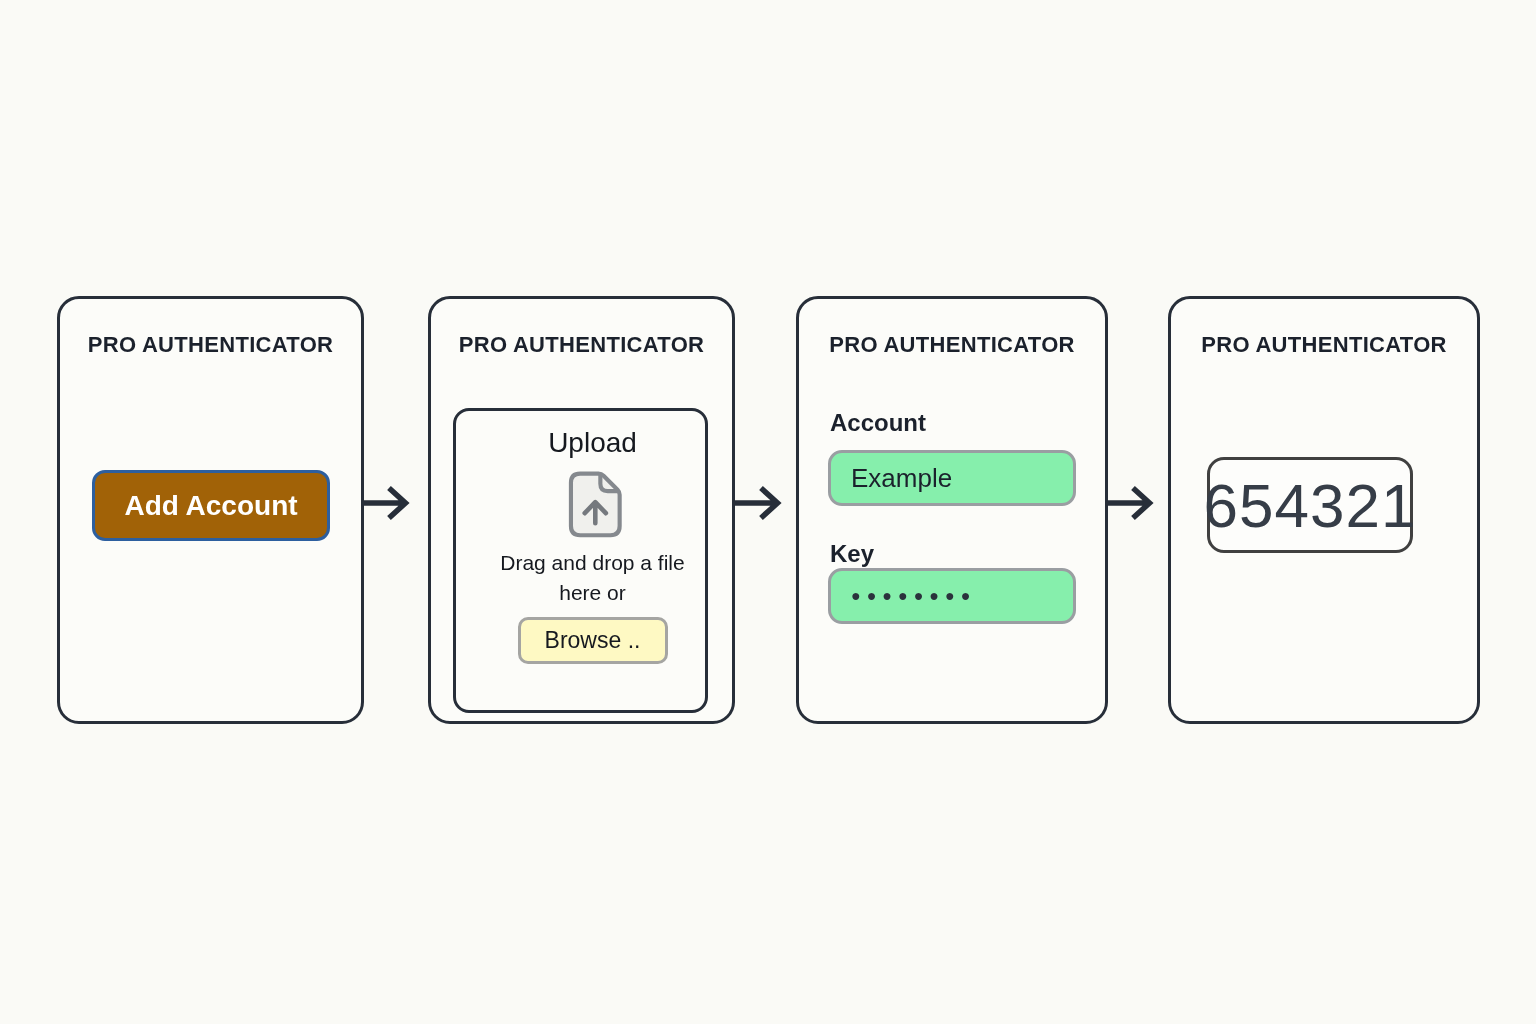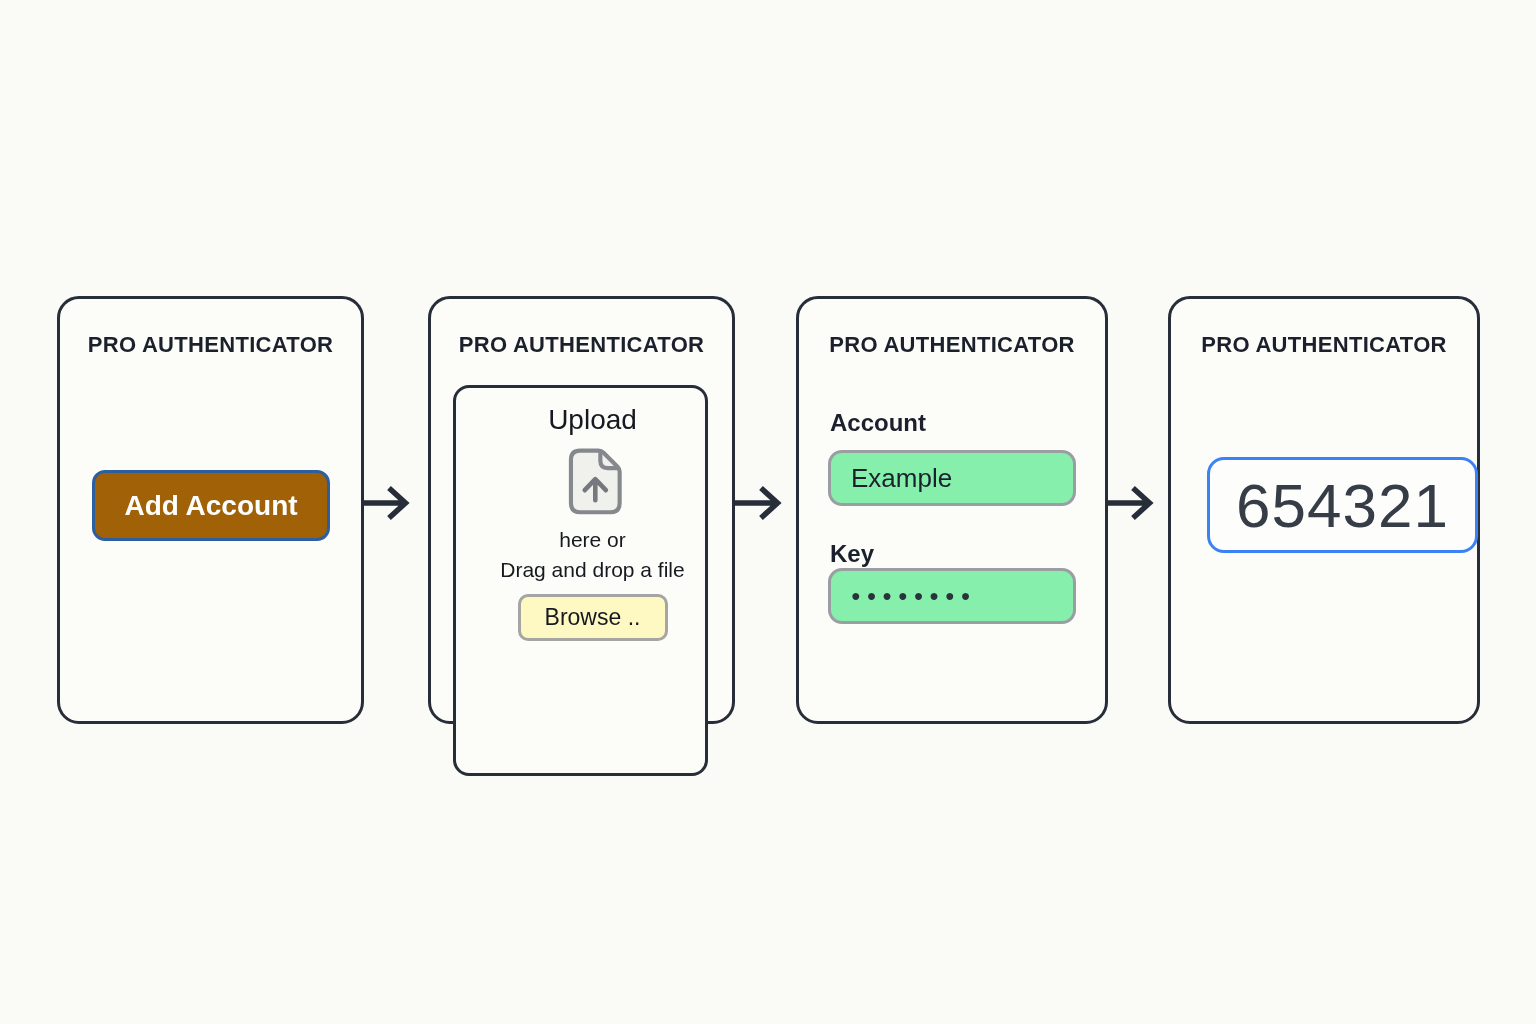--- a/index.html
+++ b/index.html
@@ -28,21 +28,21 @@
   .arrow-3{left:1106px;}
   
   .add-account-btn{
     position:absolute;left:32px;top:171px;width:238px;height:71px;
     background:#a16207;border:3px solid #2d5f9f;border-radius:13px;
     color:#ffffff;font-size:28px;font-weight:700;font-family:inherit;
     cursor:pointer;box-sizing:border-box;
   }
   
   .upload-box{
-    position:absolute;left:22px;top:86px;width:255px;height:391px;
+    position:absolute;left:22px;top:109px;width:255px;height:305px;
     box-sizing:border-box;border:3px solid #272e39;border-radius:16px;
     text-align:center;background:#fcfcf9;cursor:pointer;padding-left:24px;
   }
   .upload-title{margin-top:16px;font-size:28px;font-weight:500;color:#16191f;}
   .file-icon{width:68px;height:70px;margin-top:10px;}
   .drop-text{margin-top:5px;font-size:21px;font-weight:500;color:#16191f;line-height:30px;}
   .browse-btn{
     margin-top:9px;width:150px;height:47px;
     background:#fef9c3;border:3px solid #a5a5a2;border-radius:10px;
     font-size:23px;color:#16191f;font-family:inherit;cursor:pointer;box-sizing:border-box;
@@ -56,22 +56,22 @@
     background:#86efac;border:3px solid #9a9ea2;border-radius:14px;
     font-family:inherit;font-size:26px;color:#1b212c;padding:0 0 0 20px;outline:none;
   }
   .account-input{top:151px;}
   .key-input{
     top:269px;font-family:"Liberation Sans","DejaVu Sans",sans-serif;
     font-size:16px;letter-spacing:6px;color:#2b323c;
   }
   
   .code-box{
-    position:absolute;left:36px;top:158px;width:271px;height:96px;box-sizing:border-box;
-    background:#fdfdfb;border:3px solid #3b82f6;border-radius:17px;
+    position:absolute;left:36px;top:158px;width:206px;height:96px;box-sizing:border-box;
+    background:#fdfdfb;border:3px solid #404040;border-radius:17px;
     display:flex;align-items:center;justify-content:center;
   }
   .code-text{font-size:62px;font-weight:500;letter-spacing:1px;color:#363d47;}
 </style>
 </head>
 <body>
 
 <div class="canvas">
 
   <section class="panel p1">
@@ -86,22 +86,22 @@
   <section class="panel p2">
     <h2 class="panel-title">PRO AUTHENTICATOR</h2>
     <div class="upload-box">
       <div class="upload-title">Upload</div>
       <svg class="file-icon" viewBox="0 0 74 76">
         <path d="M23 5 H43 C45.5 5 47 5.8 48.5 7.3 L63.7 22.5 C65.2 24 66 25.5 66 28 V62 Q66 72 56 72 H23 Q13 72 13 62 V15 Q13 5 23 5 Z" fill="#f0f0ed" stroke="#85898e" stroke-width="4.5" stroke-linejoin="round"></path>
         <path d="M45 6 V16 Q45 24 53 24 H64" fill="none" stroke="#85898e" stroke-width="4.5" stroke-linejoin="round"></path>
         <path d="M39.5 59 V38 M28 48 L39.5 36 L51 48" fill="none" stroke="#75797e" stroke-width="5" stroke-linecap="round" stroke-linejoin="round"></path>
       </svg>
       <div class="drop-text">
+        <span style="display:block">Drag and drop a file</span>
         <span style="display:block">here or</span>
-        <span style="display:block">Drag and drop a file</span>
       </div>
       <button class="browse-btn">Browse ..</button>
     </div>
   </section>
 
   <svg class="arrow arrow-2" viewBox="0 0 56 52">
     <path d="M0 26 H41 M27 11 L43.5 26 L27 41"></path>
   </svg>
 
   <section class="panel p3">

